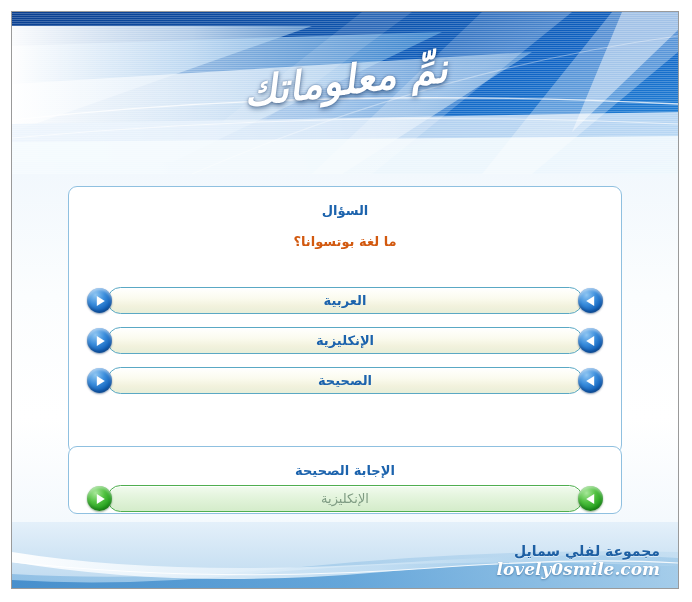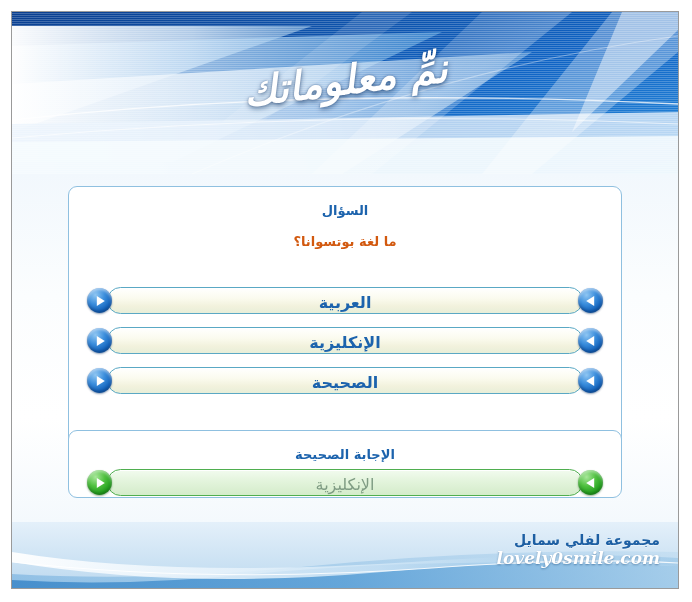--- a/index.html
+++ b/index.html
@@ -102,21 +102,21 @@
     background: #ffffff;
     border: 1px solid #8fc0e0;
     border-radius: 9px;
     box-sizing: border-box;
   }
   .panel-question {
     left: 56px;  top: 12px;
     width: 554px; height: 268px;
   }
   .panel-answer {
-    left: 56px;  top: 256px;
+    left: 56px;  top: 272px;
     width: 554px; height: 68px;
   }
 
   .section-title {
     text-align: center;
     color: #1c63ad;
     font-size: 13px;
     font-weight: 700;
     margin-top: 16px;
   }
@@ -146,21 +146,21 @@
     border: 1px solid #5aa8c4;
     border-radius: 14px;
     box-sizing: border-box;
     background: linear-gradient(to bottom, #ffffff 0%, #fbfbef 40%, #f2f2dd 72%, #e8eed8 100%);
     box-shadow: inset 0 1px 0 rgba(255,255,255,0.9);
   }
   .pill-label {
     position: absolute;
     left: 0; right: 0; top: 5px;
     text-align: center;
-    font-size: 16px;
+    font-size: 13px;
     font-weight: 700;
     color: #1c63ad;
   }
   .knob {
     position: absolute;
     top: 1px;
     width: 25px; height: 25px;
     border-radius: 50%;
     background: radial-gradient(circle at 34% 28%, #8fc6f2 0%, #3a8ddc 38%, #1463bb 68%, #0b4d97 100%);
     box-shadow: 0 1px 2px rgba(0,40,90,0.45), inset 0 -2px 3px rgba(0,30,70,0.35), inset 0 2px 3px rgba(255,255,255,0.55);
@@ -228,21 +228,21 @@
     left: 0; top: 510px;
     width: 666px;
     height: 66px;
     overflow: hidden;
     background: linear-gradient(to bottom, #d3e6f5 0%, #bcd9ef 35%, #8fc0e4 70%, #6aa9d8 100%);
   }
   .footer svg { position: absolute; left: 0; top: 0; }
   .footer-text {
     position: absolute;
     right: 18px;
-    top: 10px;
+    top: 21px;
     text-align: right;
     line-height: 1.15;
   }
   .footer-ar {
     font-size: 14px;
     font-weight: 700;
     color: #1d5fa3;
     text-shadow: 0 1px 0 rgba(255,255,255,0.5);
   }
   .footer-url {

